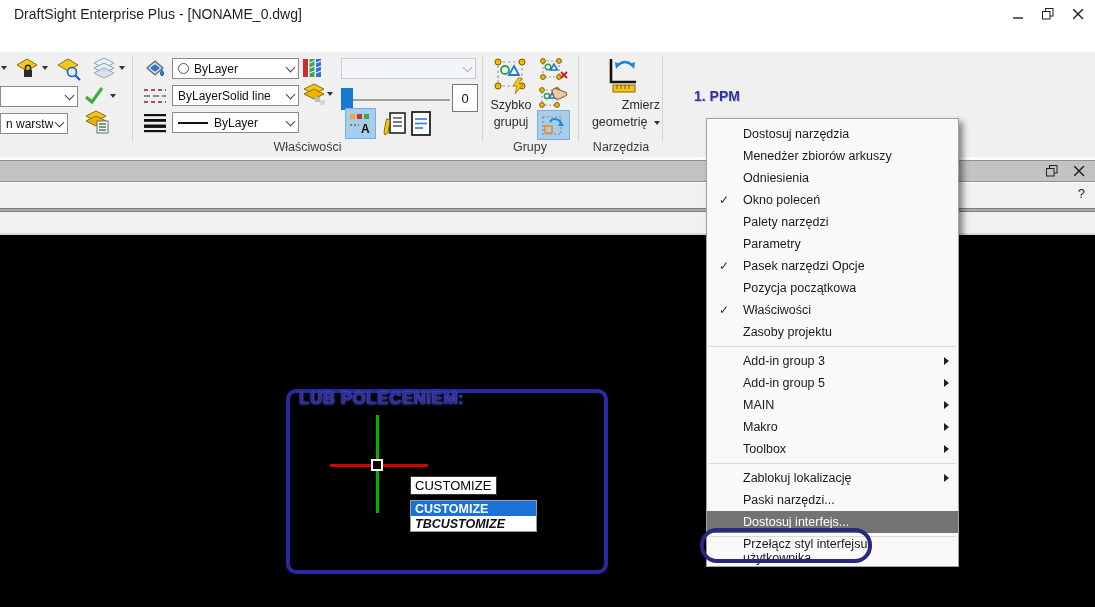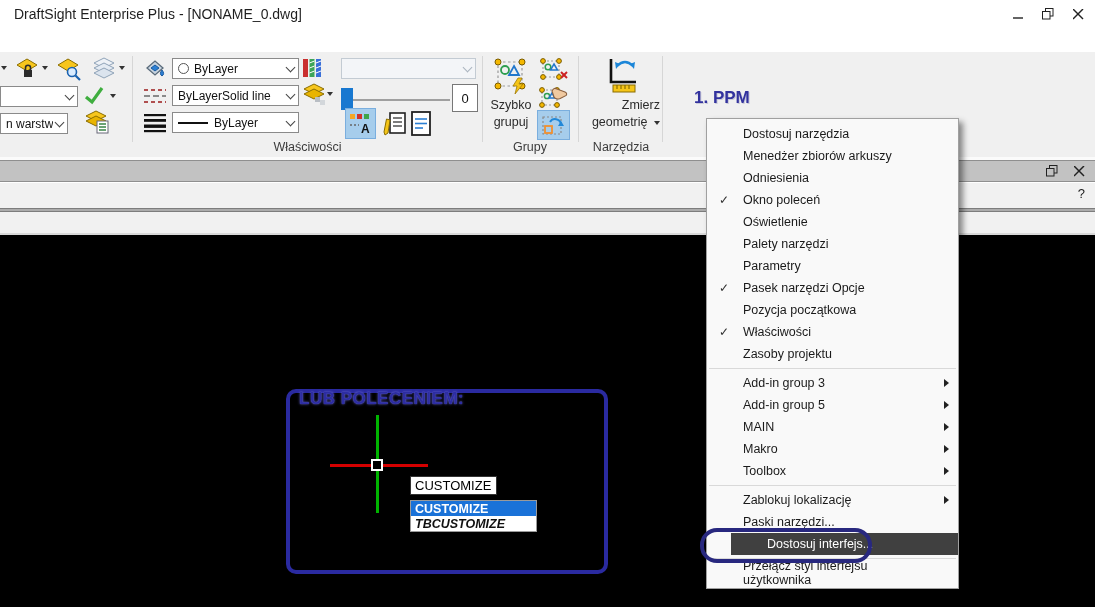--- a/index.html
+++ b/index.html
@@ -58,30 +58,30 @@
   .hline{left:330px;top:464px;width:98px;height:3px;background:#d40000;z-index:2;}
   .csq{left:371px;top:459px;width:12px;height:12px;border:2px solid #fff;background:#000;box-sizing:border-box;z-index:3;}
   .cmd-input{left:410px;top:476px;width:87px;height:19px;background:#fff;border:1px solid #333;
              box-sizing:border-box;display:flex;align-items:center;padding-left:4px;
              font-size:13px;color:#000;z-index:3;}
   .sugg{left:410px;top:500px;width:127px;background:#fff;border:1px solid #9a9a9a;box-sizing:border-box;z-index:3;}
   .sugg-row{height:15px;display:flex;align-items:center;padding-left:4px;font-size:12.5px;}
   .sugg-row.sel{background:#1a72d8;color:#fff;font-weight:bold;}
   .sugg-row.alt{color:#111;font-style:italic;font-weight:600;}
   
-  .ppm{left:694px;top:88px;font-size:17px;font-weight:bold;color:#32329e;
+  .ppm{left:694px;top:88px;font-size:14px;font-weight:bold;color:#32329e;
        text-shadow:1px 1px 0 #c9c9d8;z-index:6;}
   .ring{left:700px;top:528px;width:172px;height:35px;border:4px solid #28287f;border-radius:17px;
         box-sizing:border-box;z-index:8;}
   
   .ctx{left:706px;top:118px;width:253px;background:#f9f9f9;border:1px solid #a0a0a0;
        box-shadow:4px 4px 6px rgba(0,0,0,.45);padding:4px 0;box-sizing:border-box;z-index:5;}
   .menu-row{height:22px;display:flex;align-items:center;position:relative;
             padding:0 28px 0 36px;font-size:12.5px;color:#1a1a1a;}
-  .menu-row.hl{background:#404040;color:#fff;margin-left:24px;}
+  .menu-row.hl{background:#737373;color:#fff;}
   .menu-check{position:absolute;left:12px;top:4px;font-size:12px;color:#333;}
   .menu-arrow{position:absolute;right:9px;top:7px;width:0;height:0;
               border-top:4px solid transparent;border-bottom:4px solid transparent;
               border-left:5px solid #222;}
   .menu-sep{height:1px;background:#d9d9d9;margin:3px 2px;}
 </style>
 </head>
 <body>
 
 <div class="abs titlebar">
@@ -434,23 +434,20 @@
       <span>Menedżer zbiorów arkuszy</span>
     </div>
     <div class="menu-row">
       <span>Odniesienia</span>
     </div>
     <div class="menu-row">
       <span class="menu-check">✓</span>
       <span>Okno poleceń</span>
     </div>
     <div class="menu-row">
-      <span>Oświetlenie</span>
-    </div>
-    <div class="menu-row">
       <span>Palety narzędzi</span>
     </div>
     <div class="menu-row">
       <span>Parametry</span>
     </div>
     <div class="menu-row">
       <span class="menu-check">✓</span>
       <span>Pasek narzędzi Opcje</span>
     </div>
     <div class="menu-row">

